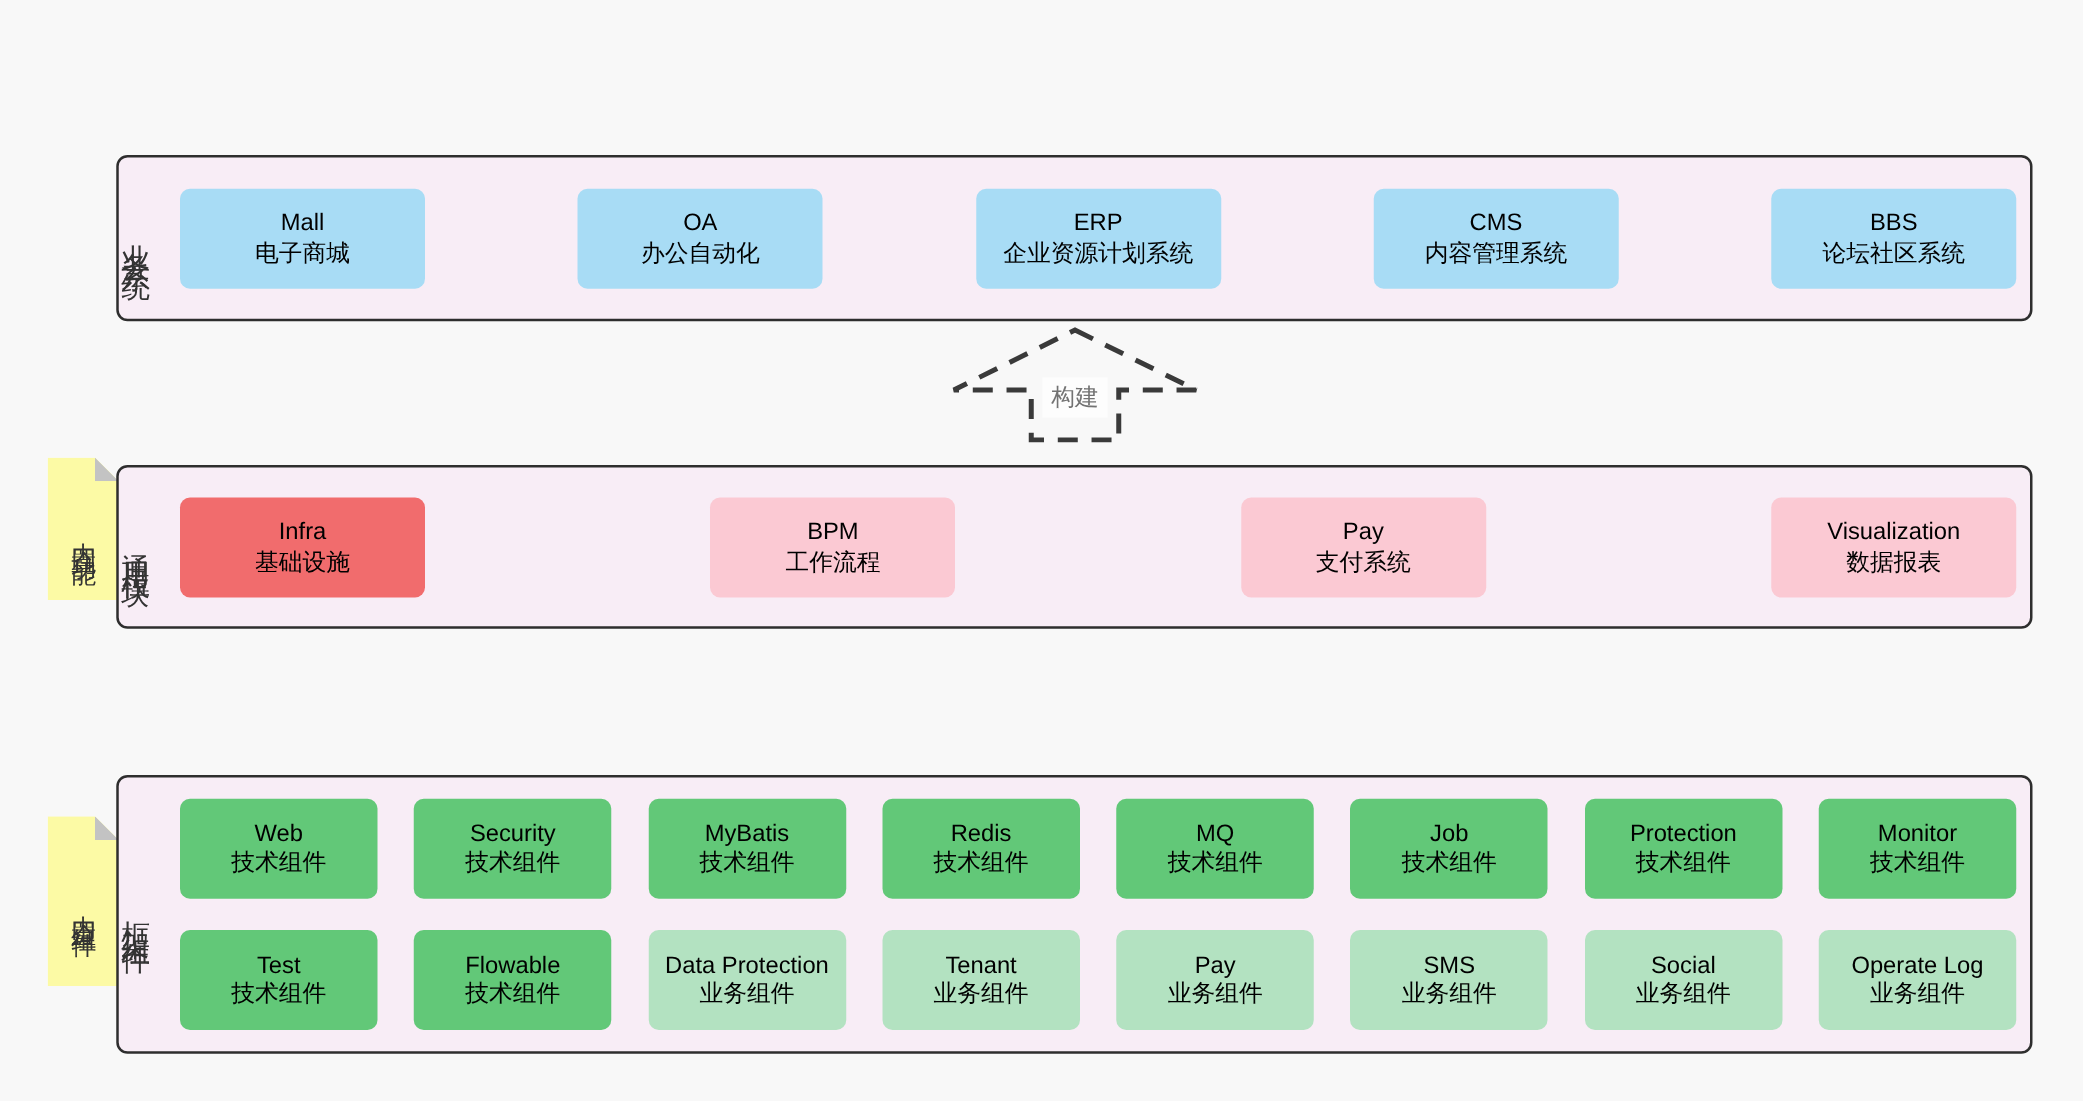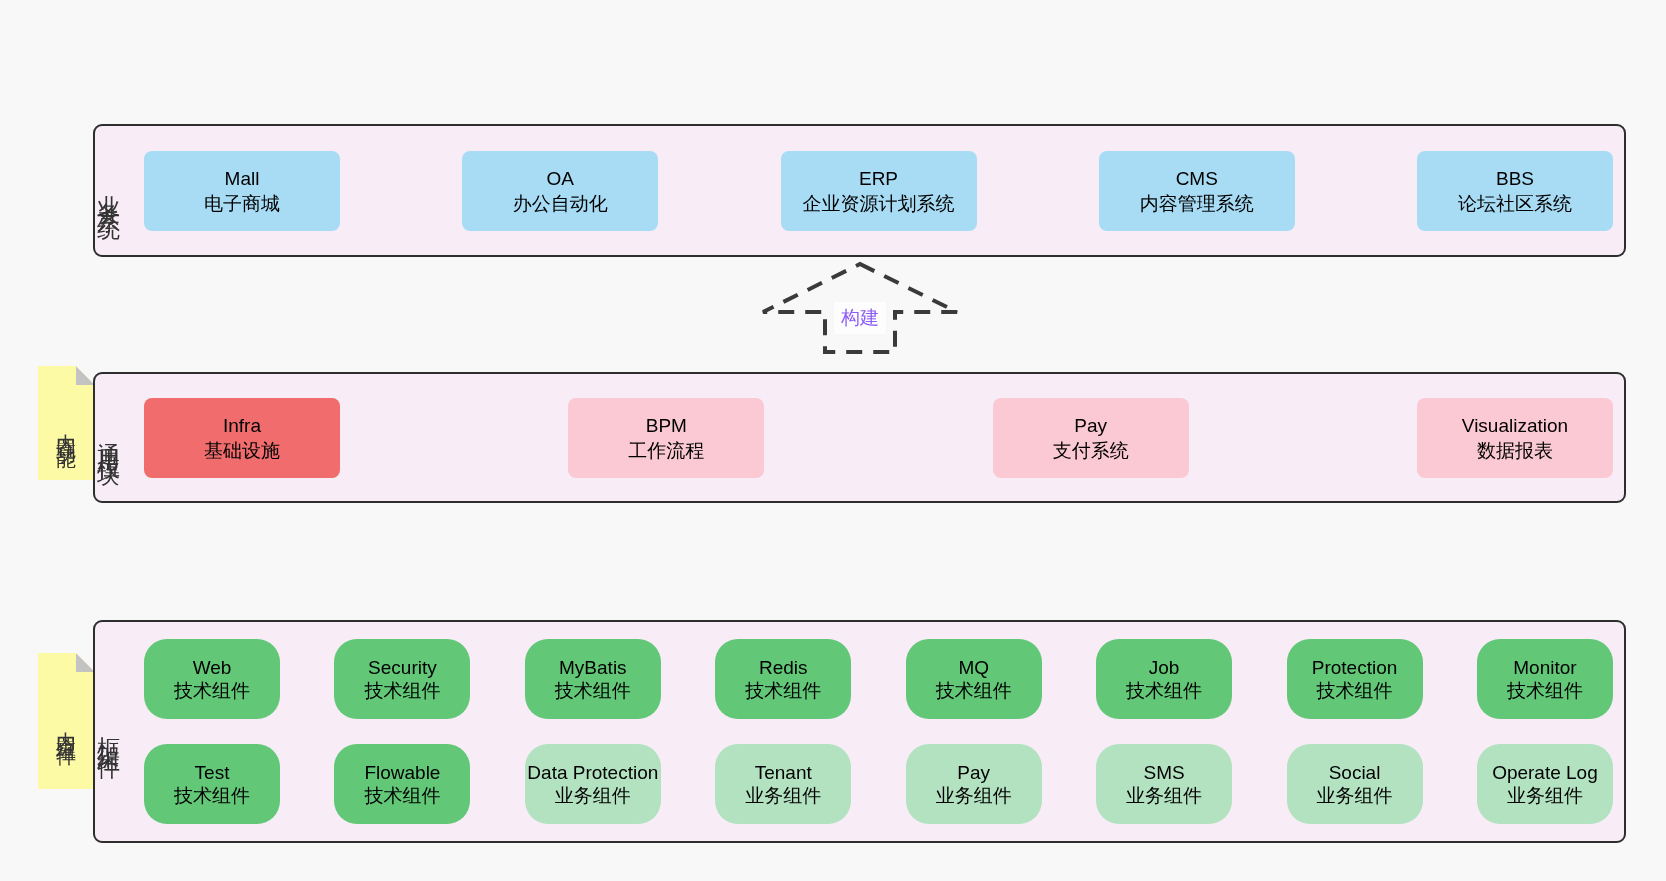--- a/index.html
+++ b/index.html
@@ -59,21 +59,21 @@
     display: flex;
     flex-direction: column;
     align-items: center;
     justify-content: center;
     text-align: center;
     font-size: 19px;
     line-height: 25px;
     color: #000000;
   }
   .w6 { width: 196px; }
-  .w8 { width: 136px; line-height: 23px; border-radius: 23px; }
+  .w8 { width: 158px; line-height: 23px; }
   .blue       { background: #a8dcf5; }
   .red        { background: #f16c6d; }
   .pink       { background: #fbc9d3; }
   .green      { background: #62c878; }
   .lightgreen { background: #b3e2c1; }
   
   .note {
     position: absolute;
     left: 38px; width: 57px;
     background: #fcfaa5;
@@ -106,21 +106,21 @@
     z-index: 1;
   }
   .arrow svg { position: absolute; inset: 0; }
   .arrow-label {
     position: absolute;
     left: 50%; top: 42px;
     transform: translateX(-50%);
     background: #fdfdfd;
     padding: 3px 7px;
     font-size: 19px;
-    color: #8b5cf6;
+    color: #737373;
     white-space: nowrap;
   }
 </style>
 </head>
 <body>
 
 <div class="canvas">
 
   <section class="layer layer-top">
     <div class="vlabel">业务系统</div>

